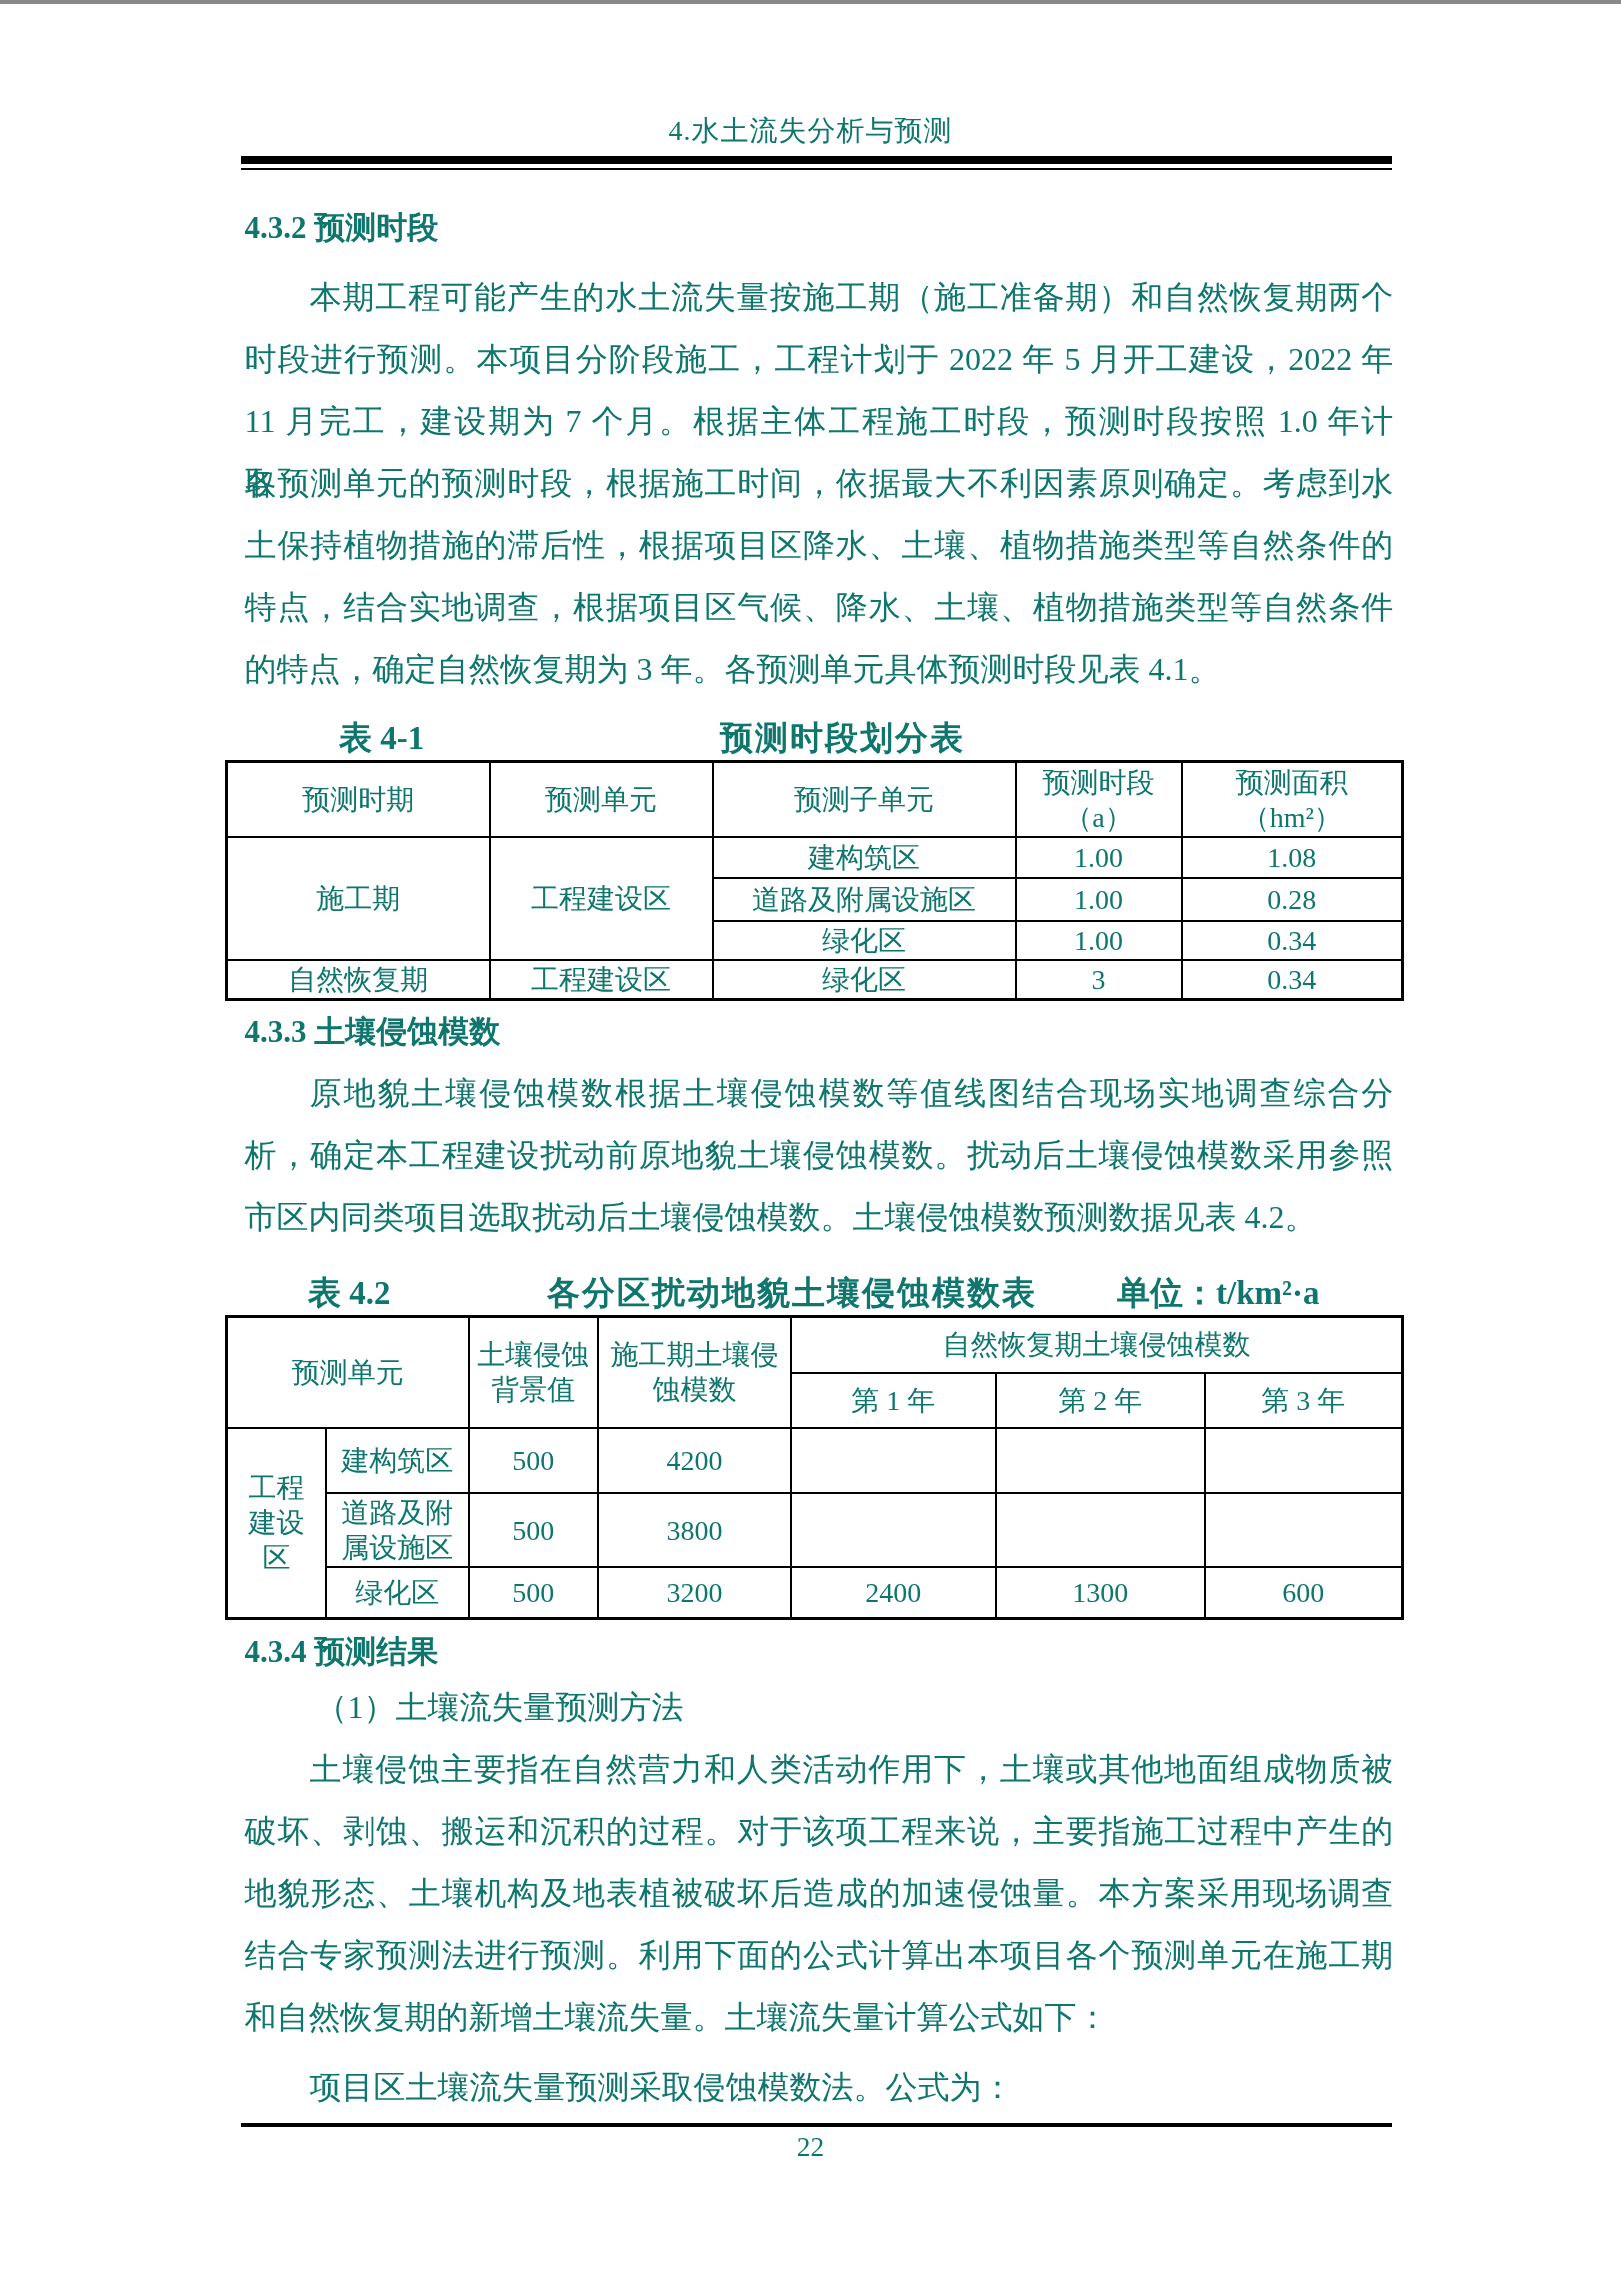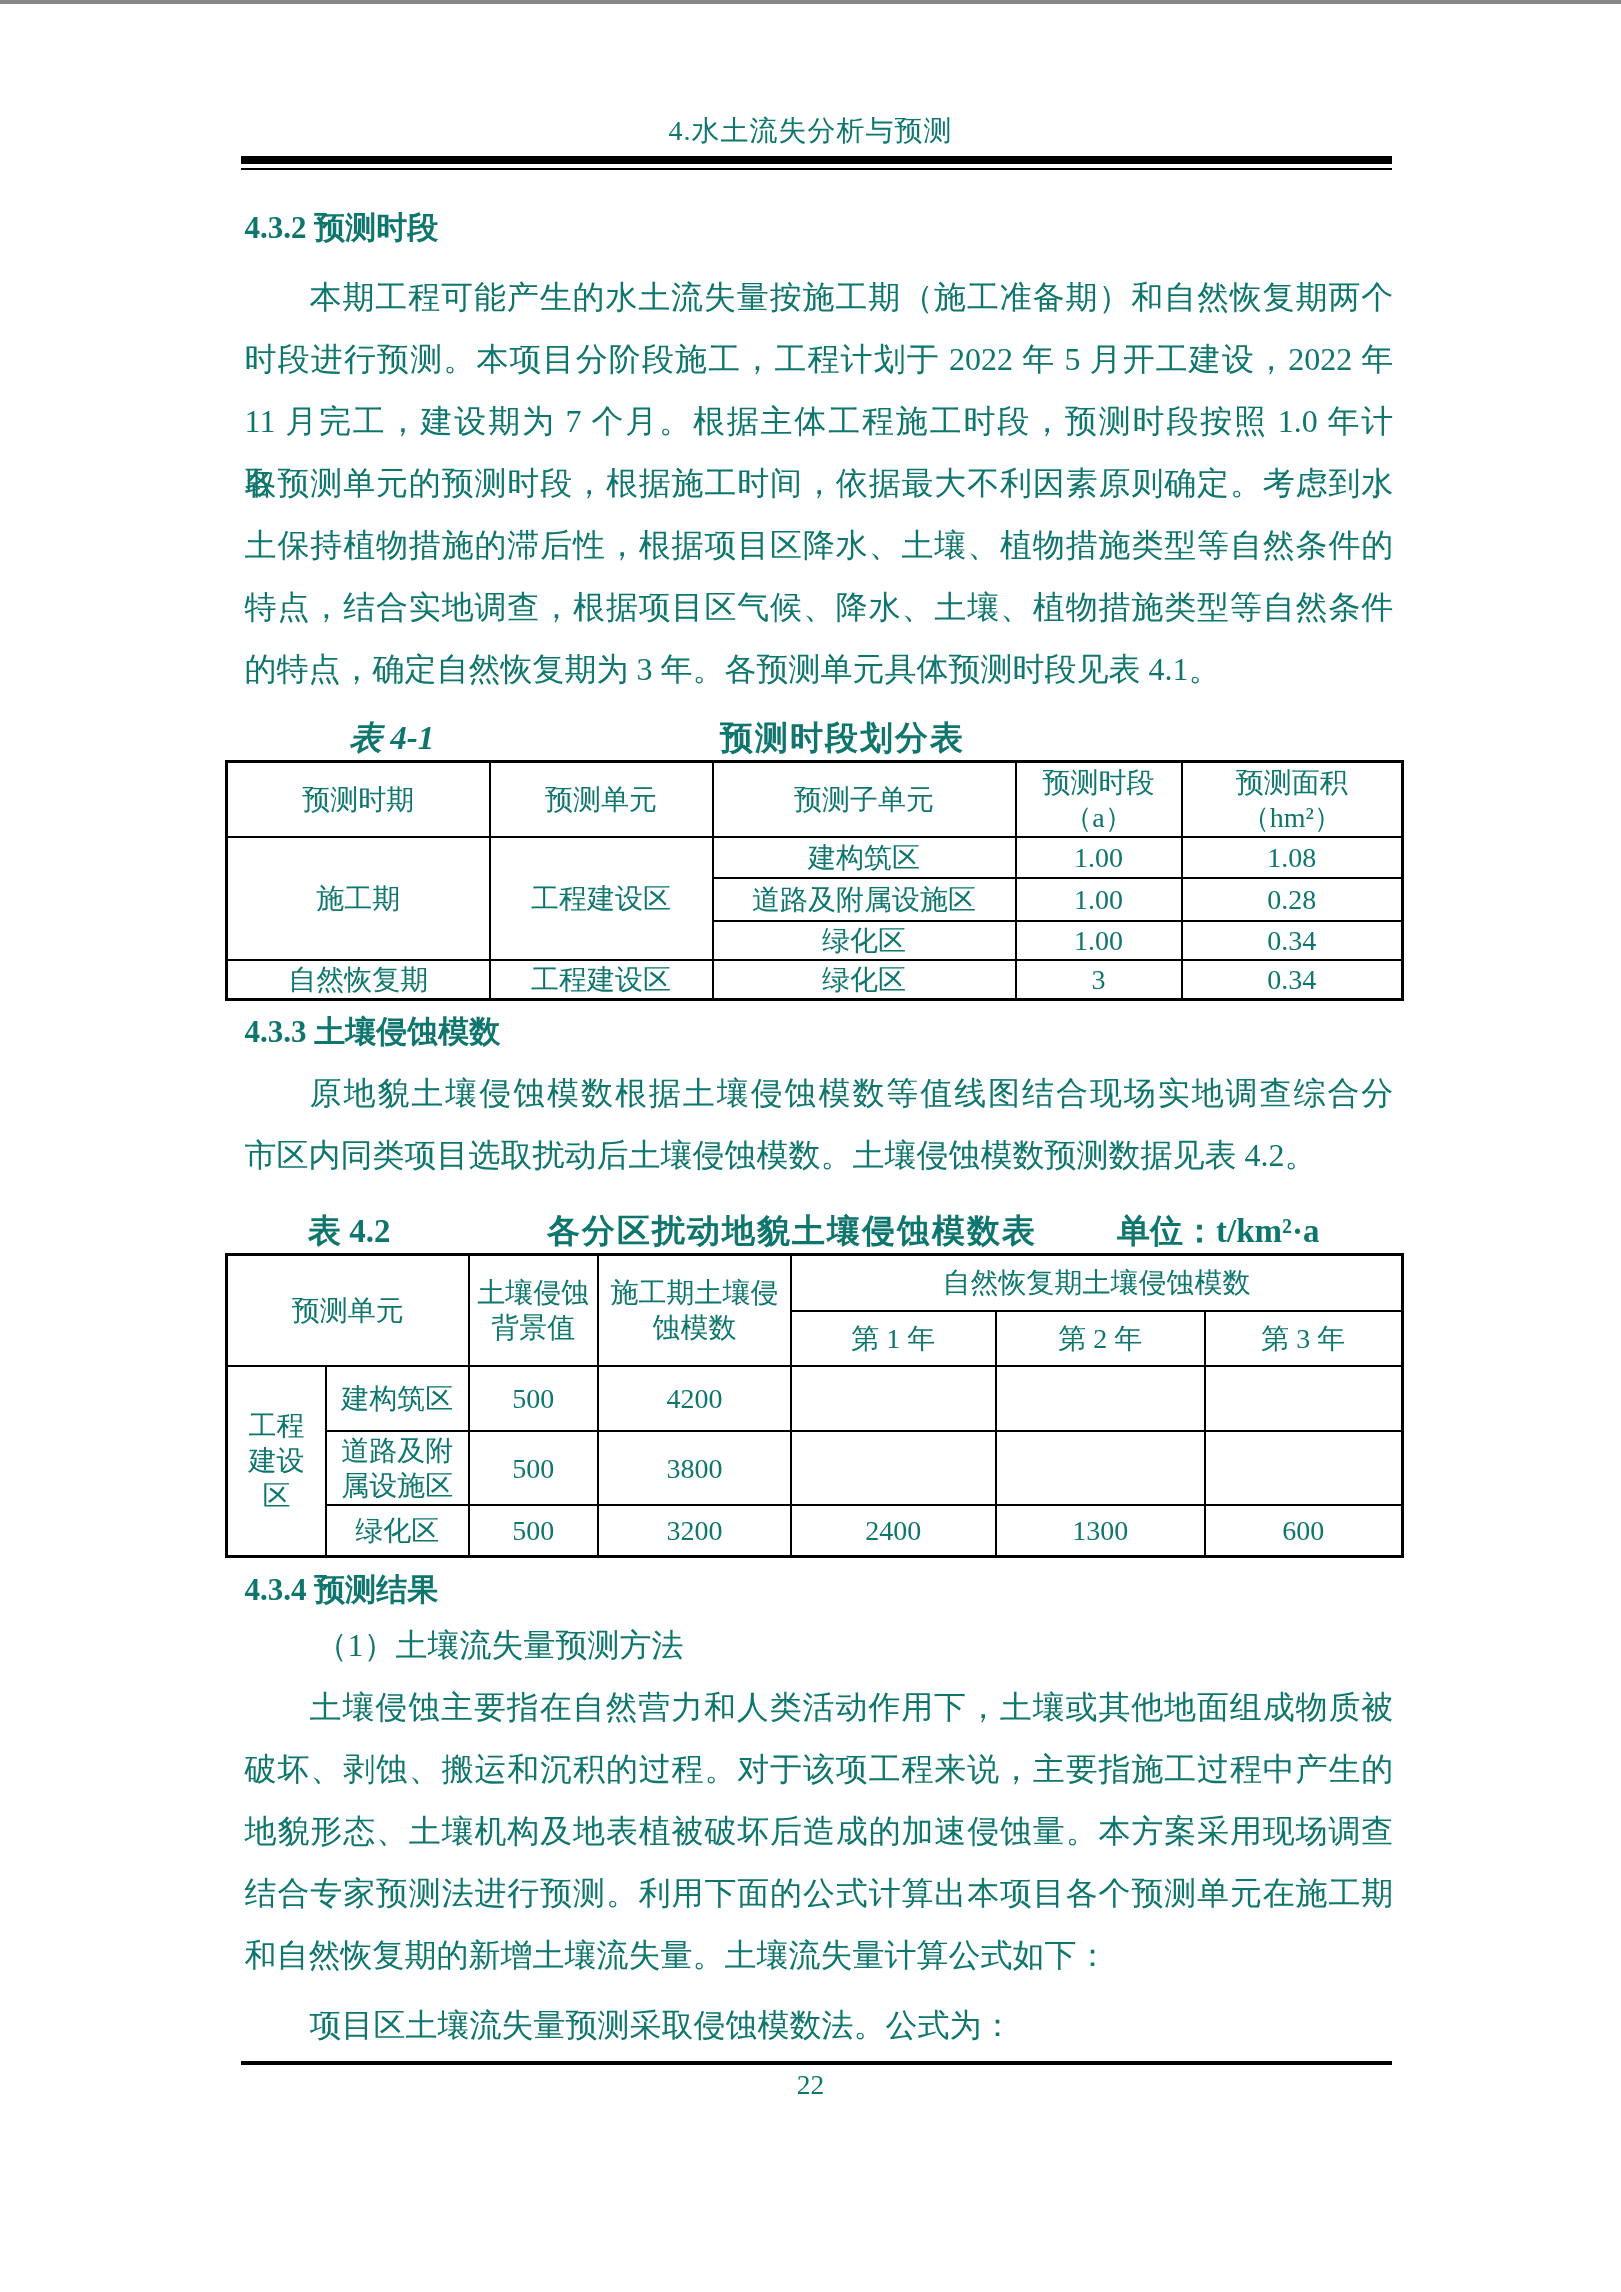--- a/index.html
+++ b/index.html
@@ -38,21 +38,21 @@
   .para.pfinal { margin-top: 7.8px; }
   .pl { font-size: 32px; line-height: 62px; height: 62px; white-space: nowrap; }
   .pl.jl { white-space: normal; text-align: justify; text-align-last: justify; }
   .pl.ind { text-indent: 65px; }
   .pl.ind2 { text-indent: 71px; }
 
   .caption { position: relative; height: 43px; font-size: 33px; font-weight: 700; }
   .caption.c41 { margin-top: 16.7px; }
   .caption.c42 { margin-top: 23.5px; }
   .cap-label { position: absolute; top: 0; line-height: 43px; }
-  .c41 .cap-label { left: 124px; font-style: italic; }
+  .c41 .cap-label { left: 114px; }
   .c41 .cap-title { position: absolute; left: 495px; top: 0; line-height: 43px; letter-spacing: 2px; }
   .c42 .cap-label { left: 83px; }
   .c42 .cap-title { position: absolute; left: 322px; top: 0; line-height: 43px; letter-spacing: 2px; }
   .c42 .cap-unit { position: absolute; left: 892px; top: 0; line-height: 43px; }
 
   table.doc-table {
     border-collapse: collapse;
     table-layout: fixed;
     width: 1179px;
     border: 3.9px solid #000;
@@ -145,20 +145,21 @@
           <td>3</td>
           <td>0.34</td>
         </tr>
       </tbody>
     </table>
 
     <h2 class="sec tight">4.3.3 土壤侵蚀模数</h2>
 
     <div class="para p433">
       <div class="pl jl ind">原地貌土壤侵蚀模数根据土壤侵蚀模数等值线图结合现场实地调查综合分</div>
+      <div class="pl jl">析，确定本工程建设扰动前原地貌土壤侵蚀模数。扰动后土壤侵蚀模数采用参照</div>
       <div class="pl">市区内同类项目选取扰动后土壤侵蚀模数。土壤侵蚀模数预测数据见表 4.2。</div>
     </div>
 
     <div class="caption c42">
       <span class="cap-label">表 4.2</span>
       <span class="cap-title">各分区扰动地貌土壤侵蚀模数表</span>
       <span class="cap-unit">单位：t/km²·a</span>
     </div>
 
     <table class="doc-table t42">

